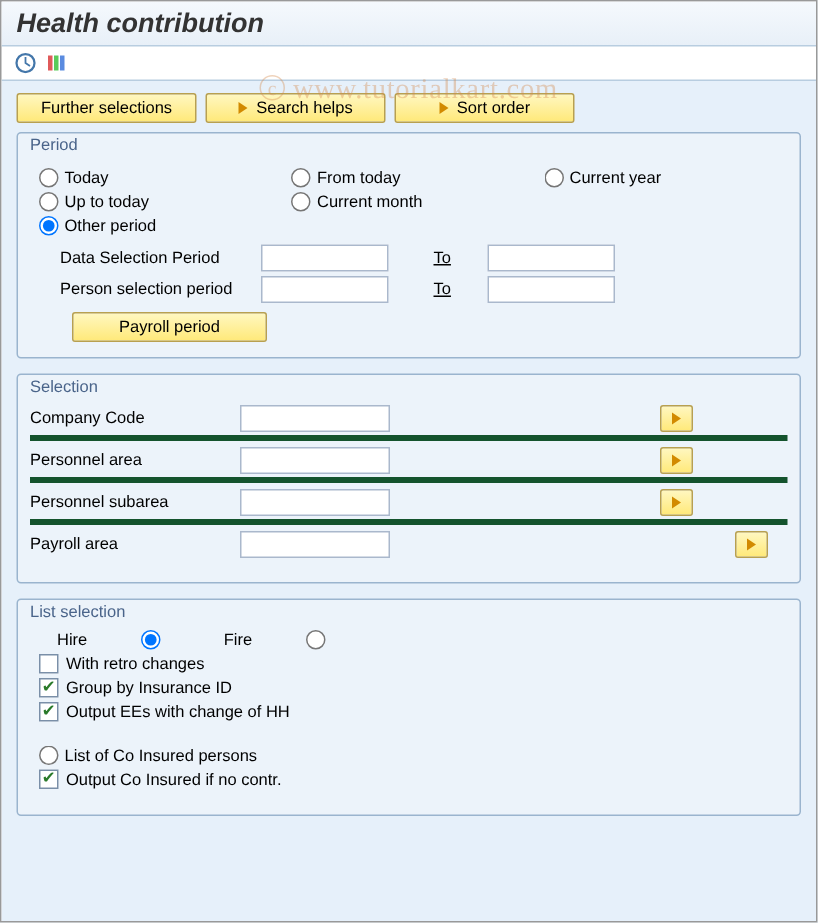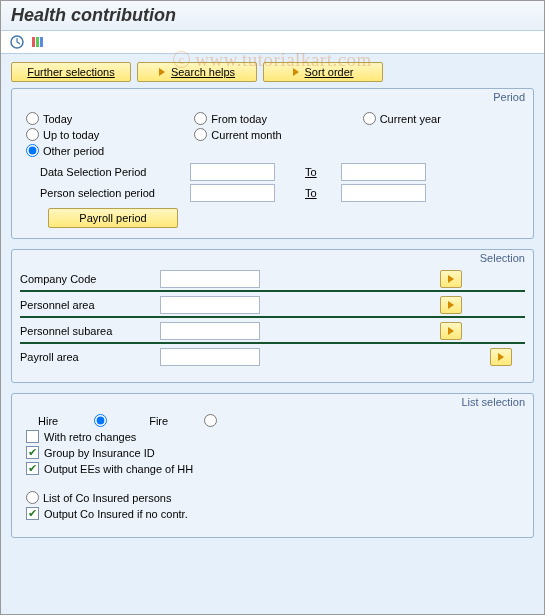--- a/index.html
+++ b/index.html
@@ -46,73 +46,72 @@
     border-radius: 2px;
     padding: 2px 6px;
     font-size: 11px;
     height: 20px;
     display: inline-flex;
     align-items: center;
     justify-content: center;
     cursor: pointer;
   }
   .btn-wide { width: 120px; }
-  .btn-row { display: flex; gap: 6px; margin-bottom: 6px; text-decoration: underline; }
+  .btn-row { display: flex; gap: 6px; margin-bottom: 6px; }
   .arrow-right {
     width: 0; height: 0;
     border-top: 4px solid transparent;
     border-bottom: 4px solid transparent;
     border-left: 6px solid #d28a00;
     margin-right: 6px;
   }
   .panel {
     border: 1px solid #9ab4ce;
     border-radius: 3px;
     background: #ecf3fa;
     margin-bottom: 10px;
     padding: 4px 8px 10px 8px;
     position: relative;
   }
   .panel-title {
     color: #4a648a;
     font-size: 11px;
     margin: -2px 0 6px 0;
     padding: 0;
-    text-align: right;
   }
   .radio-row {
     display: flex;
     align-items: center;
     margin: 3px 0 3px 6px;
   }
   .radio-row input[type=radio]{ margin: 0 4px 0 0; }
   .radio-grid { display:flex; }
   .col { flex: 1; }
   .field-row {
     display: flex;
     align-items: center;
     margin: 3px 0 3px 20px;
   }
-  .field-row label { width: 150px; }
+  .field-row label { width: 134px; }
   .input {
     background: #fff;
     border: 1px solid #aab8cc;
     height: 18px;
     width: 85px;
     font-size: 11px;
     padding: 0 2px;
   }
   .input-sm { width: 50px; }
   .to-label { margin: 0 6px 0 30px; width: 30px; text-decoration: underline; }
   .sel-row {
     display: flex;
     align-items: center;
     margin: 4px 0;
     padding-bottom: 2px;
-    border-bottom: 2px solid #14532d;
+    border-bottom: 4px solid #14532d;
   }
   .sel-row:last-child{ border-bottom:none;}
   .sel-row label { width: 140px; }
   .sel-row .input { width: 100px; }
   .sel-row .spacer { width: 180px; }
   .mini-btn {
     background: linear-gradient(#fff7c0, #ffe97a);
     border: 1px solid #b8a050;
     border-radius: 2px;
     width: 22px;

